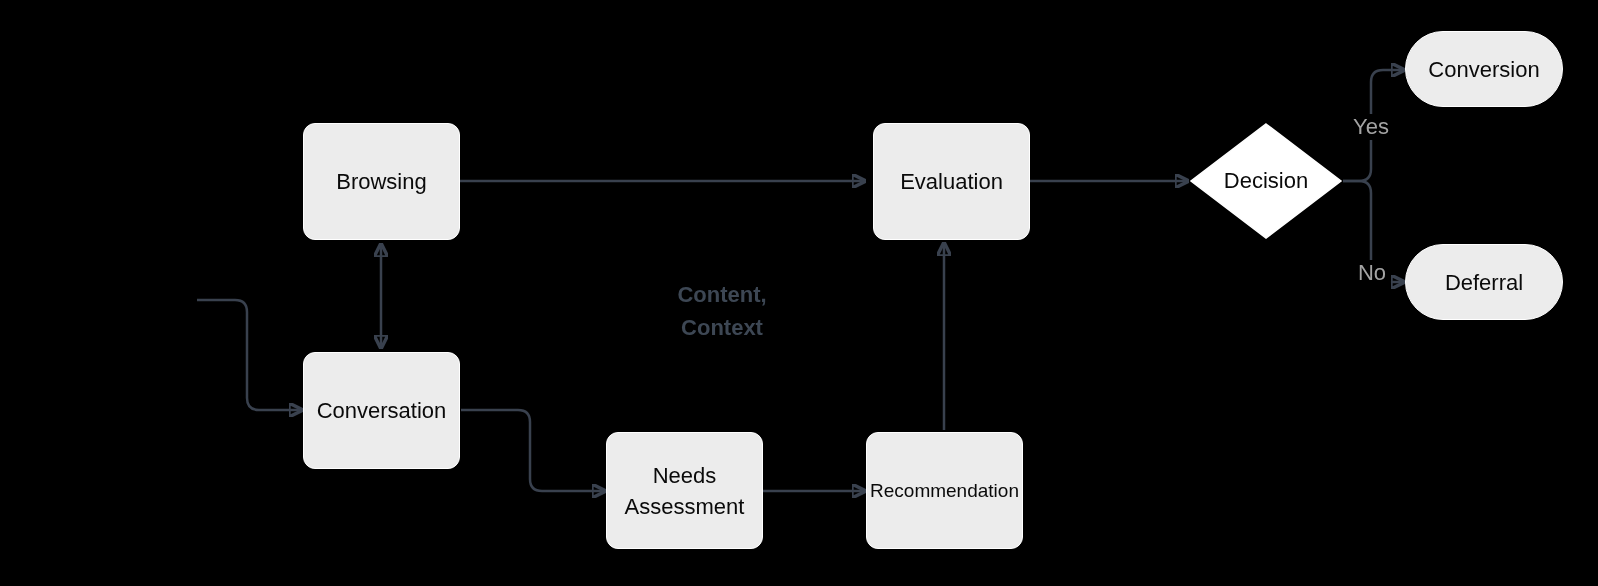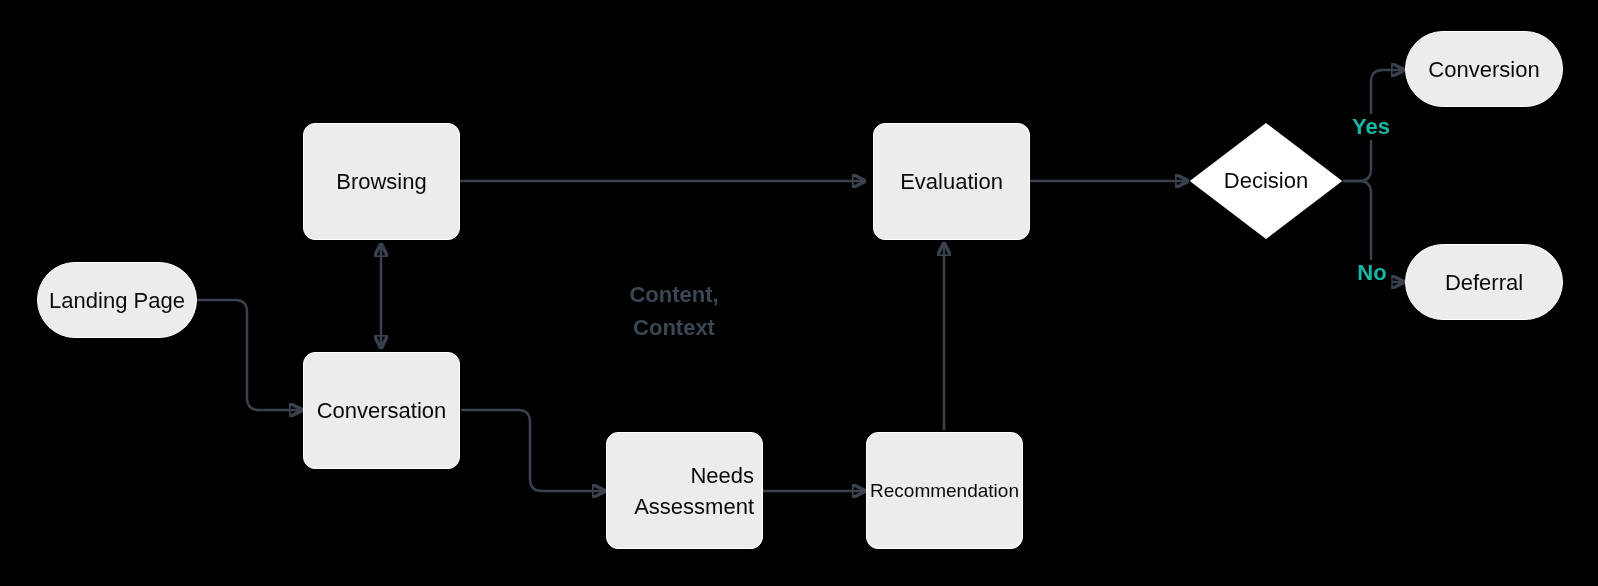--- a/index.html
+++ b/index.html
@@ -6,42 +6,42 @@
   .canvas {
     position: relative; width: 1598px; height: 586px; background: #000;
     font-family: "Liberation Sans", "DejaVu Sans", sans-serif; overflow: hidden;
   }
   .edges { position: absolute; left: 0; top: 0; width: 1598px; height: 586px; }
   .edges path { stroke: #39414e; stroke-width: 2.5; fill: none; }
   .node {
     position: absolute; box-sizing: border-box;
     background: #ececec; border: 1.5px solid #ffffff;
     display: flex; align-items: center; justify-content: center;
-    text-align: right; color: #0a0a0a; font-size: 22px; line-height: 31px;
+    text-align: center; color: #0a0a0a; font-size: 22px; line-height: 31px;
     padding: 0 8px;
   }
   .rect { border-radius: 12px; }
   .stadium { border-radius: 40px; padding: 0 10px; }
   .node-sm { font-size: 19px; padding: 0 2px; white-space: nowrap; }
   .diamond-wrap { position: absolute; }
   .diamond-wrap svg { display: block; }
   .diamond-label {
     position: absolute; left: 0; top: 0; right: 0; bottom: 0;
     display: flex; align-items: center; justify-content: center;
     color: #0a0a0a; font-size: 22px;
   }
   .edge-label {
     position: absolute; transform: translate(-50%, -50%);
-    color: #14b8a6; font-weight: 700; font-size: 22px;
+    color: #a3a3a3; font-weight: 400; font-size: 22px;
     background: #000; padding: 0 5px; white-space: nowrap;
   }
   .context-label {
     position: absolute; transform: translate(-50%, -50%);
     color: #3d4754; font-weight: 600; font-size: 22px; line-height: 33px;
-    text-align: center; white-space: nowrap;
+    text-align: center; white-space: nowrap; margin-left: 48px;
   }
   .context-label span { display: block; }
 </style>
 </head>
 <body>
 
 <div class="canvas">
 
   <svg class="edges" viewBox="0 0 1598 586">
     <defs>
@@ -53,23 +53,20 @@
     <path d="M381 245 V347" marker-start="url(#arrowhead)" marker-end="url(#arrowhead)"></path>
     <path d="M460 181 H864" marker-end="url(#arrowhead)"></path>
     <path d="M461 410 H518 Q530 410 530 422 V479 Q530 491 542 491 H604" marker-end="url(#arrowhead)"></path>
     <path d="M763 491 H864" marker-end="url(#arrowhead)"></path>
     <path d="M944 430 V244" marker-end="url(#arrowhead)"></path>
     <path d="M1023 181 H1187" marker-end="url(#arrowhead)"></path>
     <path d="M1343 181 H1359 Q1371 181 1371 169 V82 Q1371 70 1383 70 H1403" marker-end="url(#arrowhead)"></path>
     <path d="M1343 181 H1359 Q1371 181 1371 193 V270 Q1371 282 1383 282 H1403" marker-end="url(#arrowhead)"></path>
   </svg>
 
-  <div class="node stadium" style="left:37px; top:262px; width:160px; height:76px;">
-    <span>Landing Page</span>
-  </div>
 
   <div class="node rect" style="left:303px; top:123px; width:157px; height:117px;">
     <span>Browsing</span>
   </div>
 
   <div class="node rect" style="left:303px; top:352px; width:157px; height:117px;">
     <span>Conversation</span>
   </div>
 
   <div class="node rect node-sm" style="left:866px; top:432px; width:157px; height:117px;">

